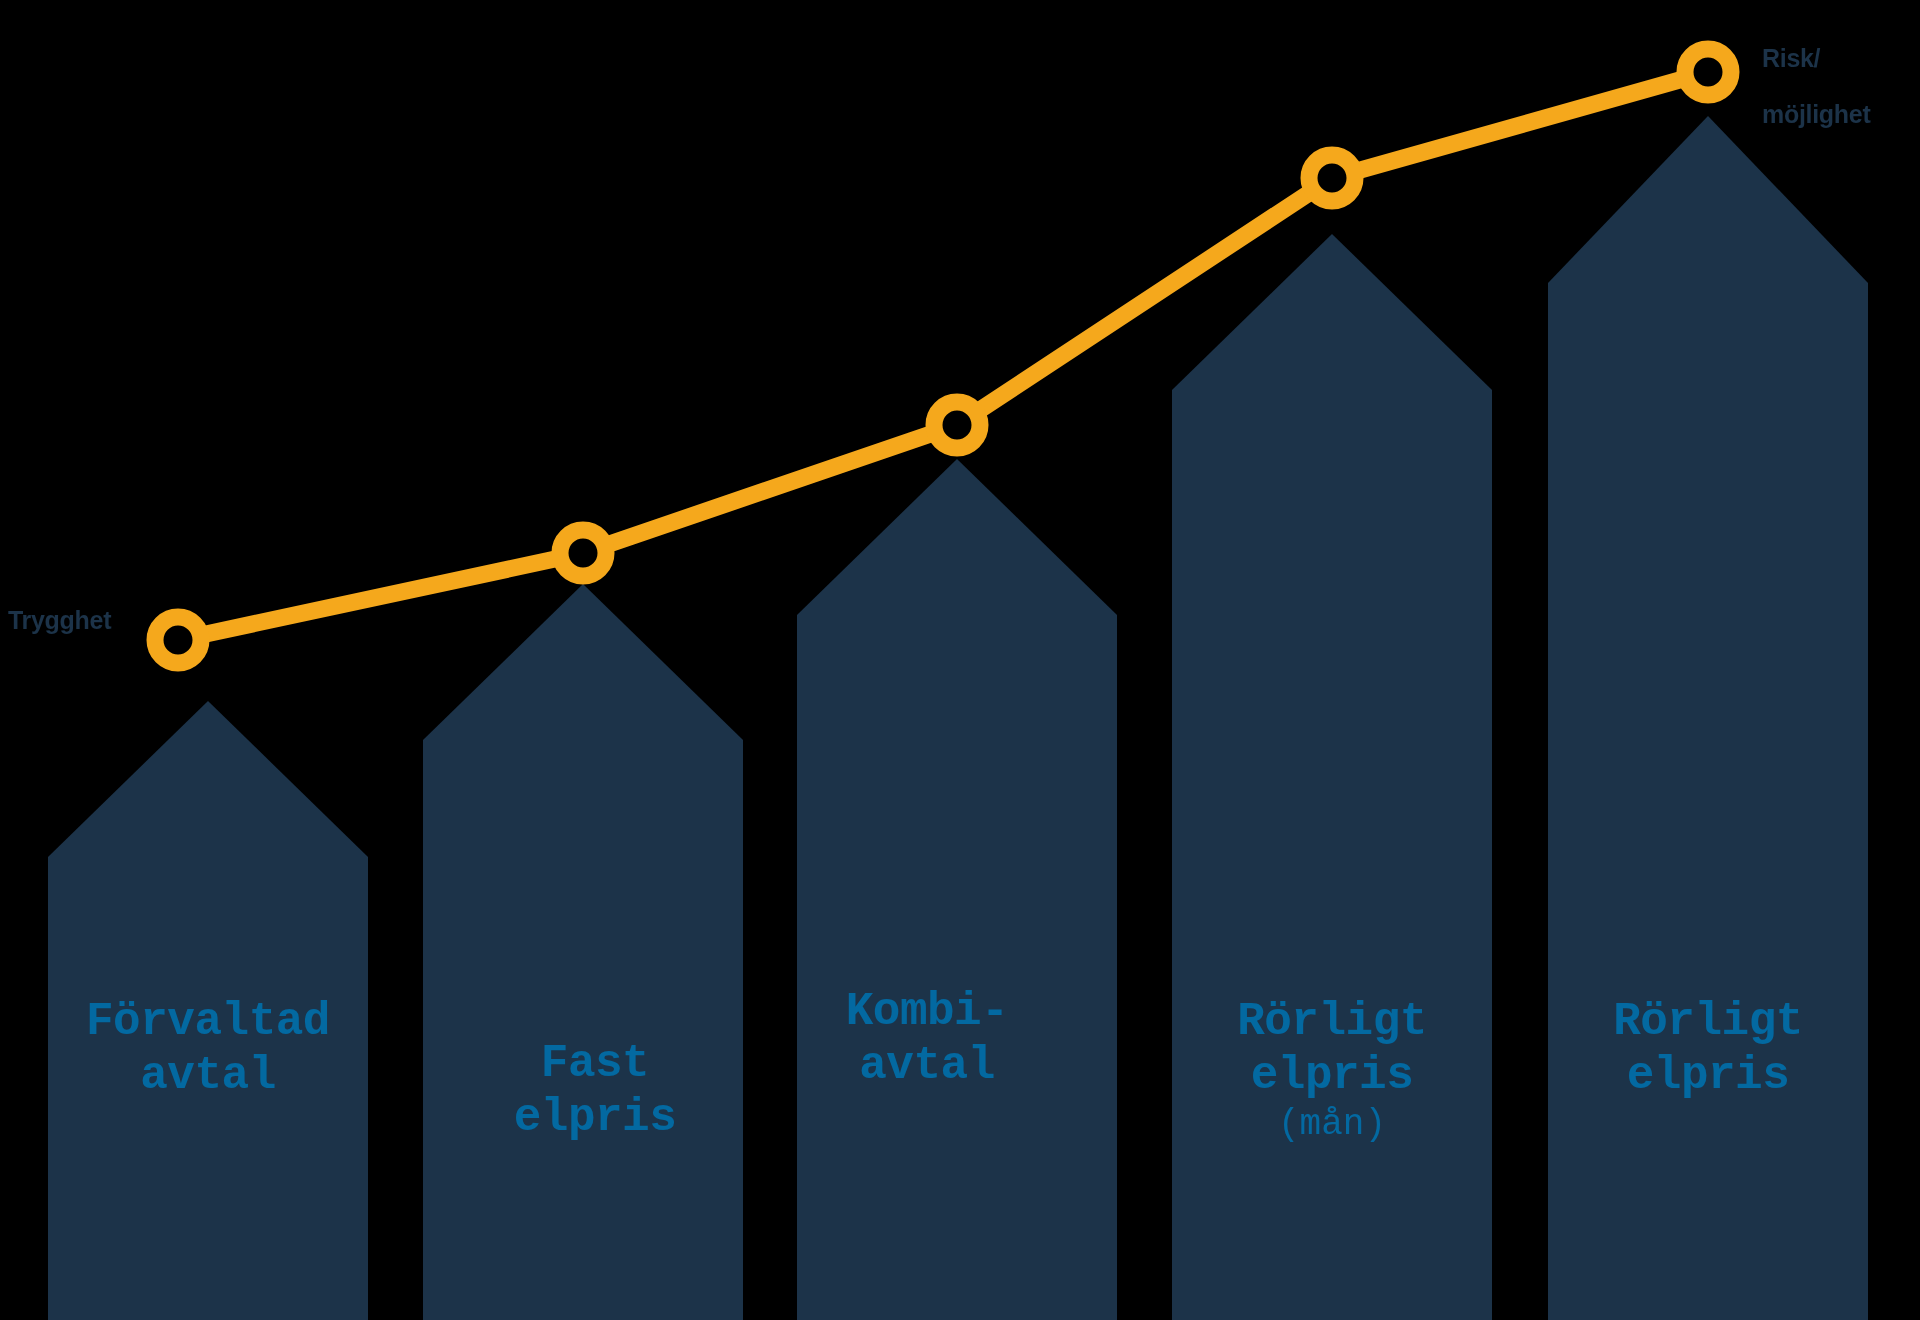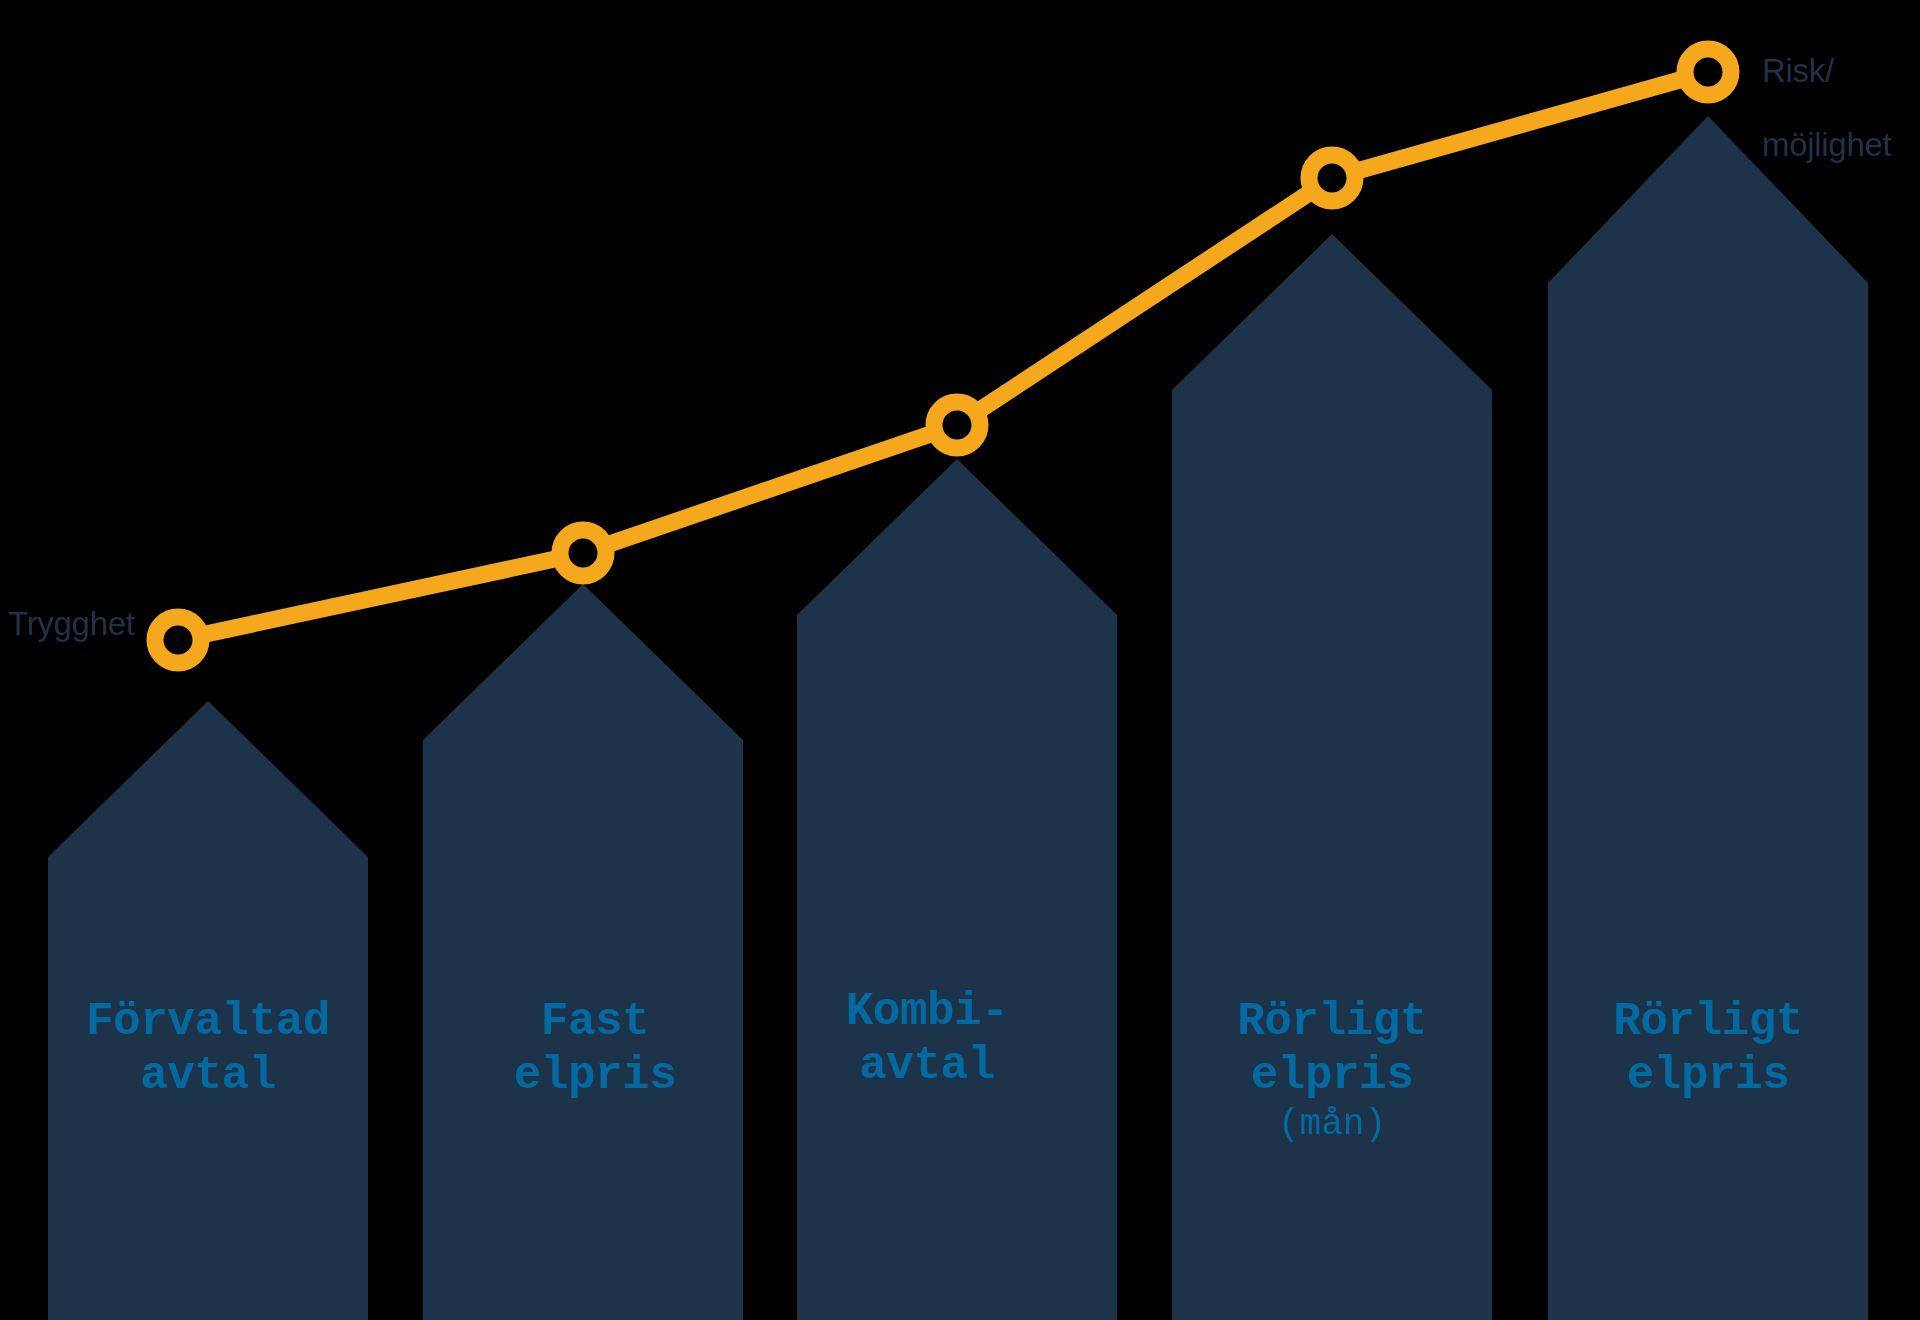--- a/index.html
+++ b/index.html
@@ -38,22 +38,22 @@
   .bar-label .sub {
     display: block;
     font-weight: normal;
     font-size: 36px;
     letter-spacing: 0px;
   }
   .axis-label {
     position: absolute;
     color: #1C3349;
     font-family: "Liberation Sans", sans-serif;
-    font-weight: normal;
-    font-size: 33px;
+    font-weight: bold;
+    font-size: 25px;
     line-height: 1.12;
     letter-spacing: -0.3px;
     white-space: pre-line;
   }
   #label-trygghet {
     left: 8px;
     top: 606px;
     text-align: right;
   }
   #label-risk {
@@ -97,21 +97,21 @@
   <div class="axis-label" id="label-risk">
     <span>Risk/</span><br>
     <span>möjlighet</span>
   </div>
 
   <div class="bar-label" style="left:48px; top:995px; width:320px;">
     <span>Förvaltad</span><br>
     <span>avtal</span>
   </div>
 
-  <div class="bar-label" style="left:423px; top:995px; width:344px;">
+  <div class="bar-label" style="left:423px; top:1037px; width:344px;">
     <span>Fast</span><br>
     <span>elpris</span>
   </div>
 
   <div class="bar-label" style="left:797px; top:985px; width:260px;">
     <span>Kombi-</span><br>
     <span>avtal</span>
   </div>
 
   <div class="bar-label" style="left:1172px; top:995px; width:320px;">

